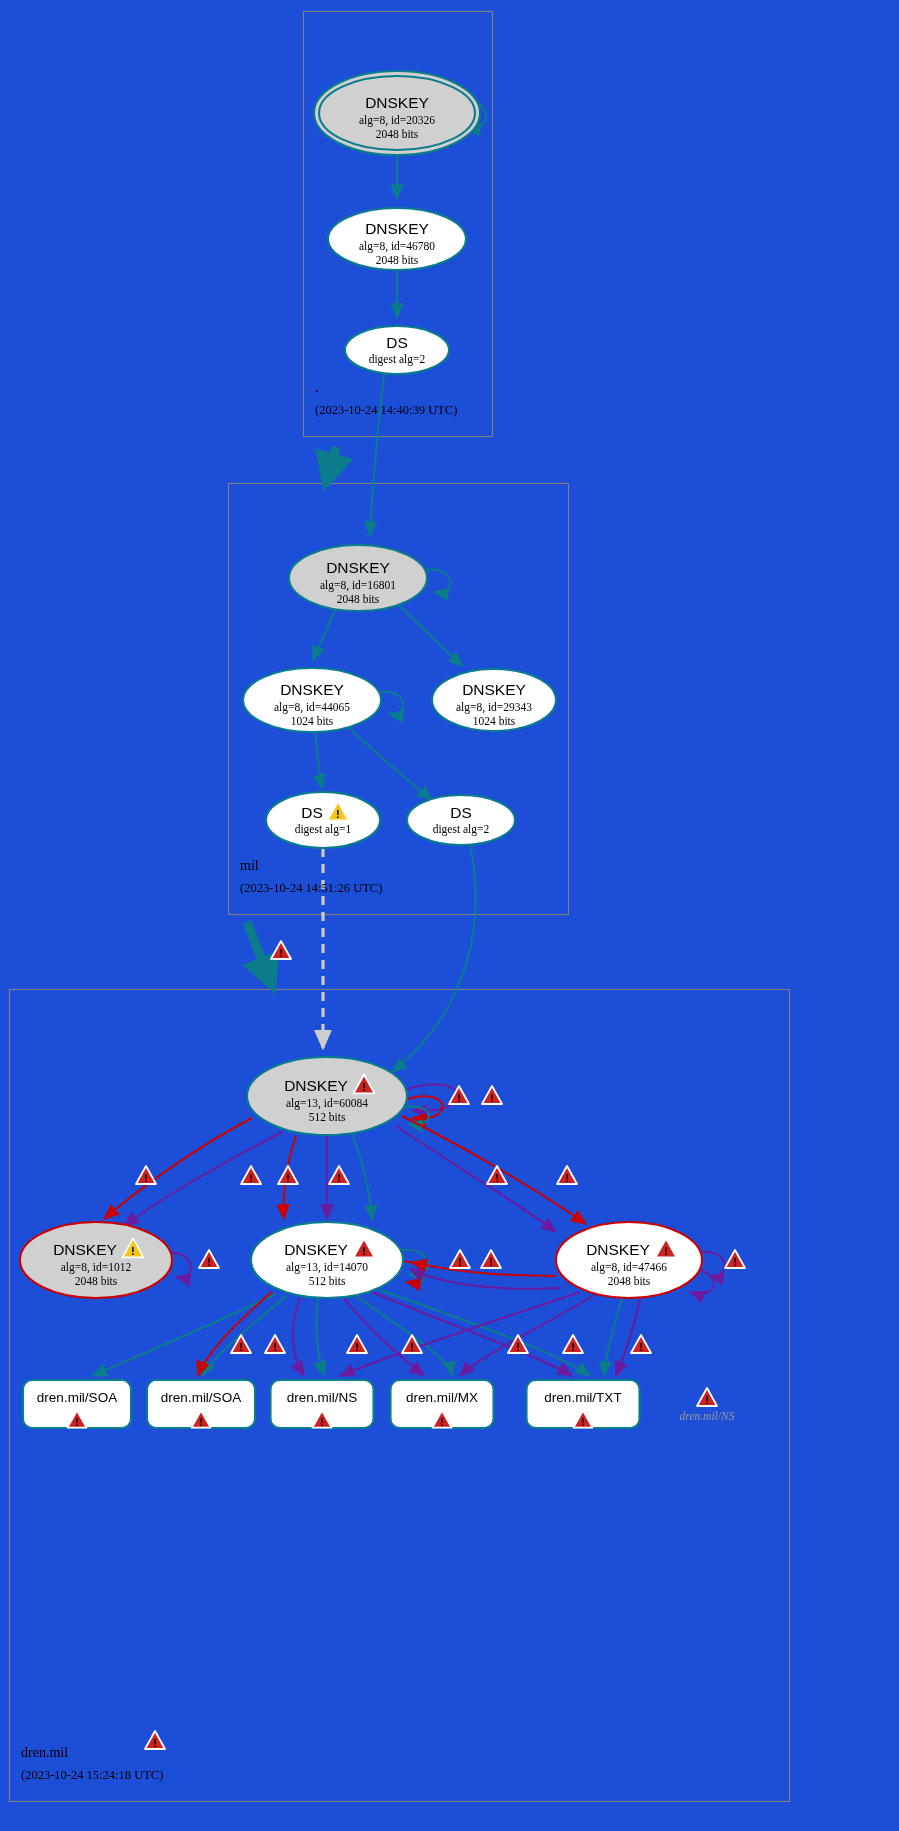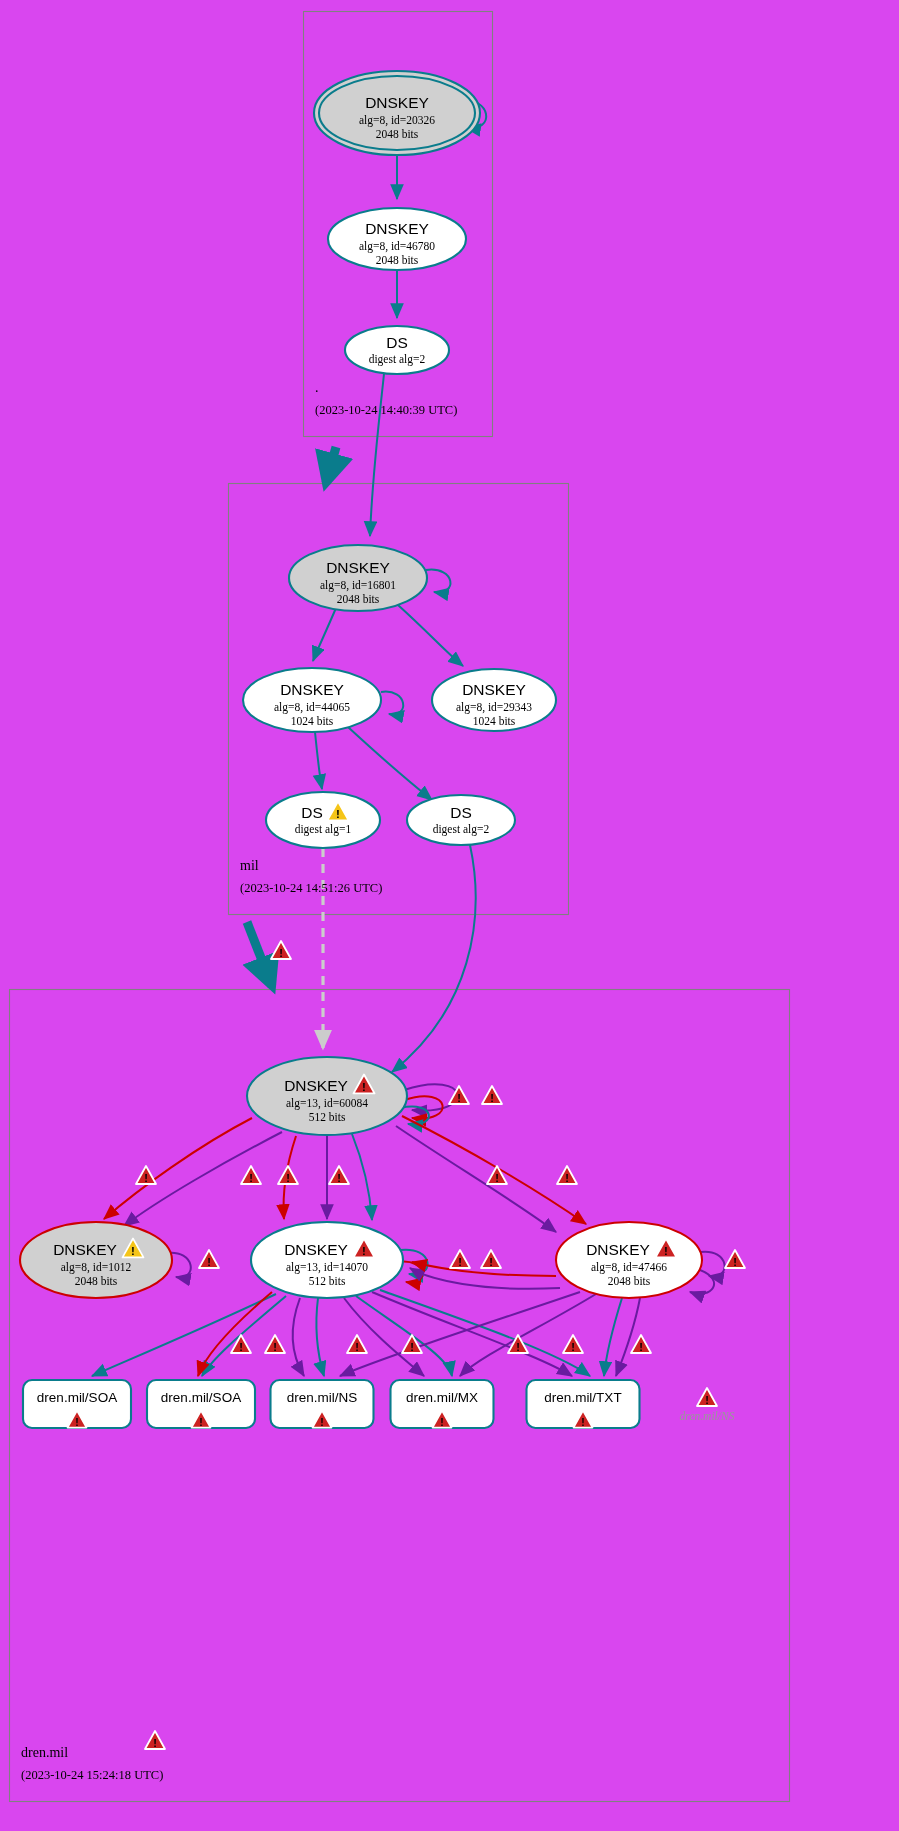--- a/index.html
+++ b/index.html
@@ -1,17 +1,17 @@
 <!DOCTYPE html>
 <html><head>
 <meta charset="utf-8">
 <style>
   html,body{margin:0;padding:0;background:#ffffff;}
   body{font-family:"Liberation Sans",sans-serif;}
-  #stage{position:relative;width:899px;height:1831px;overflow:hidden;background:#d946ef;}
+  #stage{position:relative;width:899px;height:1831px;overflow:hidden;background:#1d4ed8;}
   svg#canvas{position:absolute;left:0;top:0;width:899px;height:1831px;}
   .zone-rect{fill:none;stroke:#808080;stroke-width:1.1;}
   .node-ell{stroke-width:2.1;}
   .ell-teal{stroke:#0a7c8c;fill:#ffffff;}
   .ell-teal-grey{stroke:#0a7c8c;fill:#d0d0d0;}
   .ell-red-grey{stroke:#cc0000;fill:#d0d0d0;}
   .ell-red{stroke:#cc0000;fill:#ffffff;}
   .rr-box{stroke:#0a7c8c;stroke-width:2.1;fill:#ffffff;}
   .edge{fill:none;stroke-width:2.0;}
   .e-teal{stroke:#0a7c8c;}

